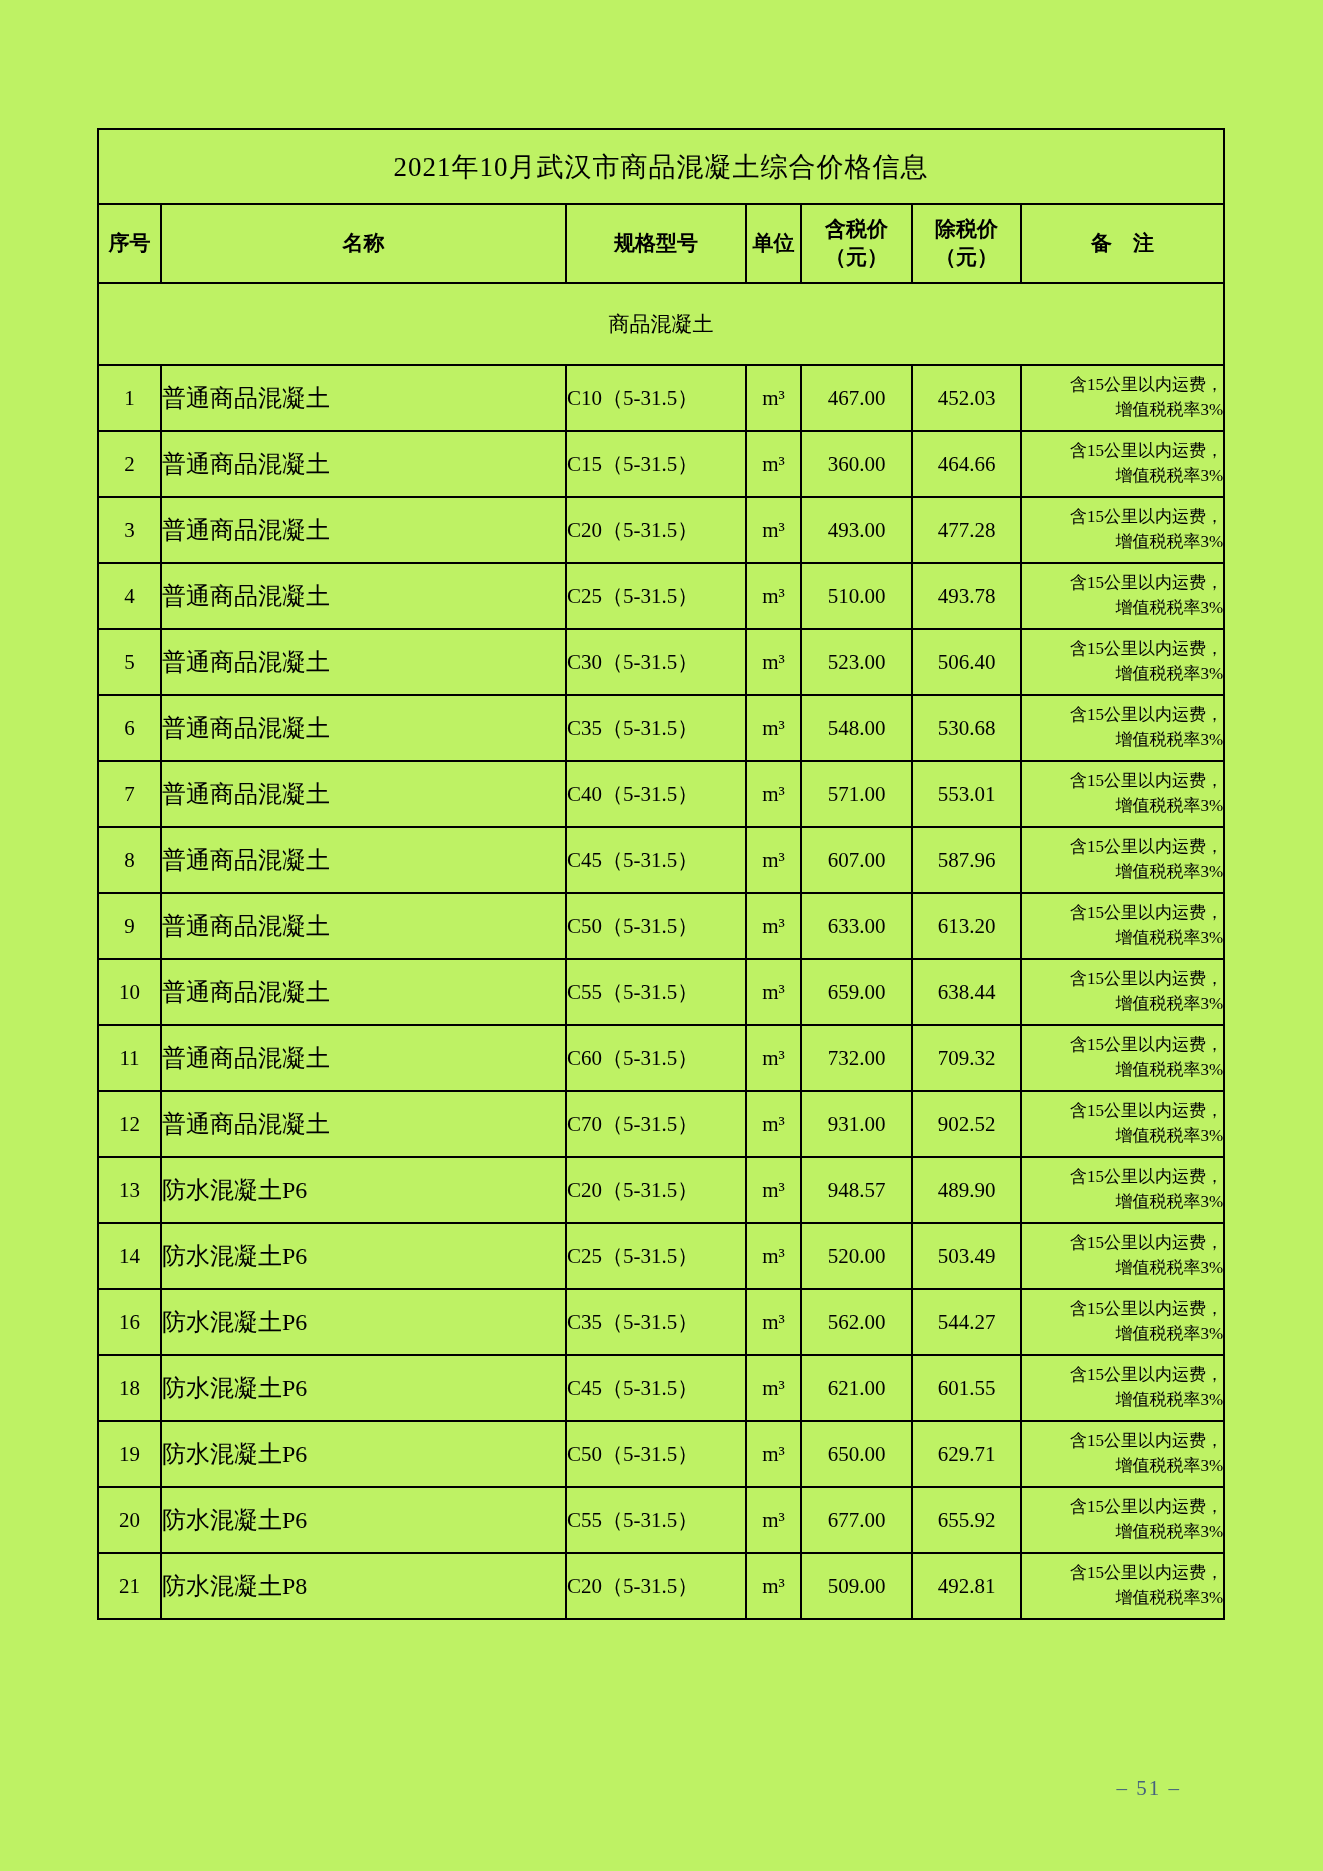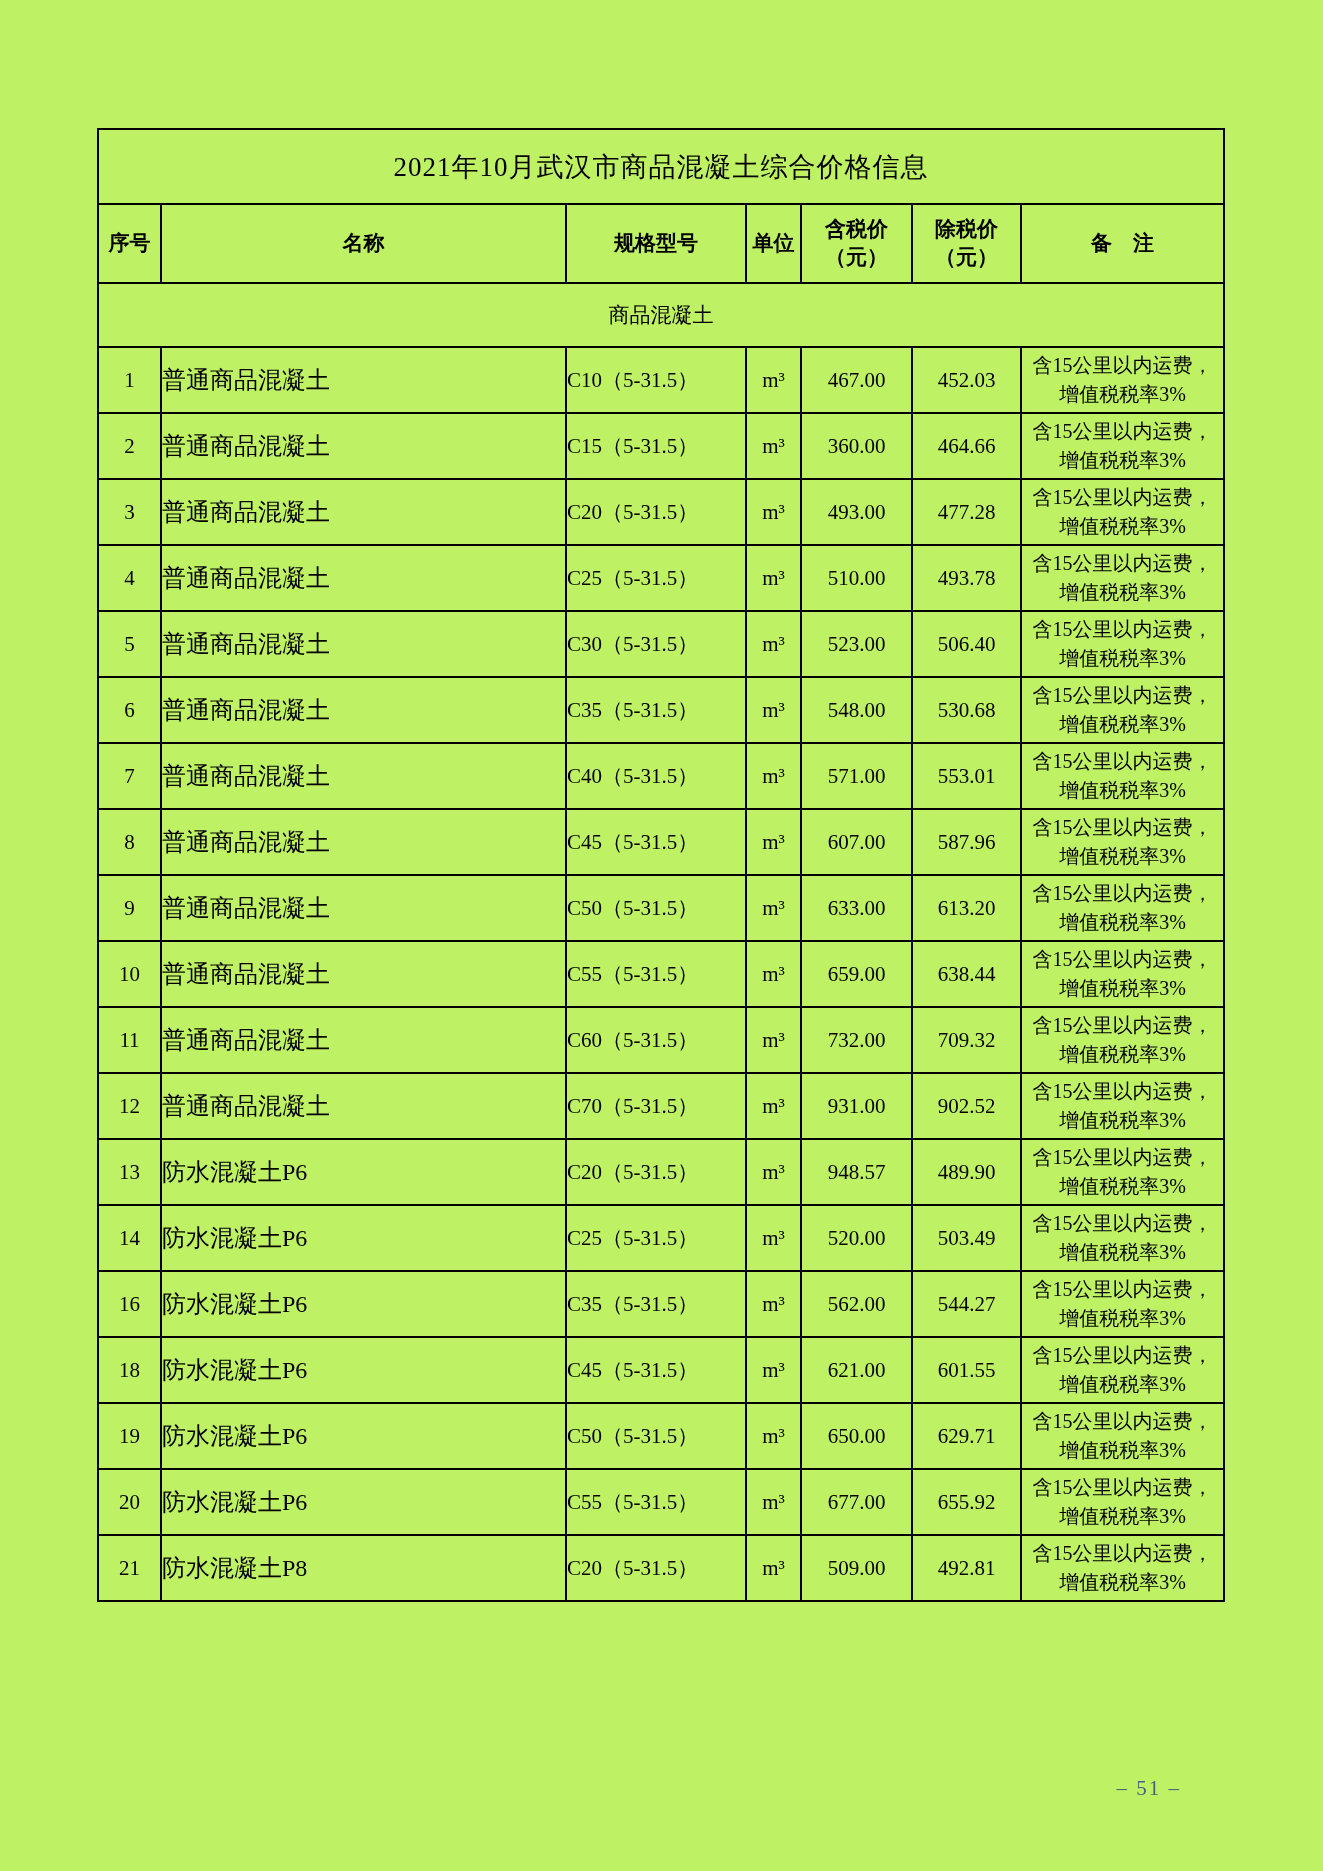--- a/index.html
+++ b/index.html
@@ -24,21 +24,21 @@
   }
   .price-table td, .price-table th {
     border: 2px solid #000;
     padding: 0;
     font-weight: normal;
     vertical-align: middle;
     overflow: hidden;
   }
   tr.title-row { height: 75px; }
   tr.header-row { height: 79px; padding-left: 24px; }
-  tr.section-row { height: 64px; margin-left: 47px; }
+  tr.section-row { height: 82px; margin-left: 47px; }
   tr.data-row { height: 66px; }
 
   .doc-title {
     text-align: center;
     font-weight: bold;
     font-size: 27px;
     letter-spacing: 1px;
   }
   .header-row th {
     text-align: center;
@@ -47,22 +47,22 @@
     line-height: 1.3;
   }
   .section-cell {
     text-align: center;
     font-size: 21px;
   }
   .cell-center { text-align: center; font-size: 21px; }
   .cell-name   { text-align: left; font-size: 24px; padding-left: 10px; }
   .cell-spec   { text-align: left; font-size: 21px; padding-left: 5px; }
   .cell-remark {
-    text-align: center;
-    font-size: 20px;
+    text-align: right;
+    font-size: 17px;
     line-height: 1.45;
     padding-left: 6px;
     padding-right: 2px;
   }
   .page-number {
     position: absolute;
     top: 1776px;
     right: 142px;
     font-size: 21px;
     color: #46627e;

